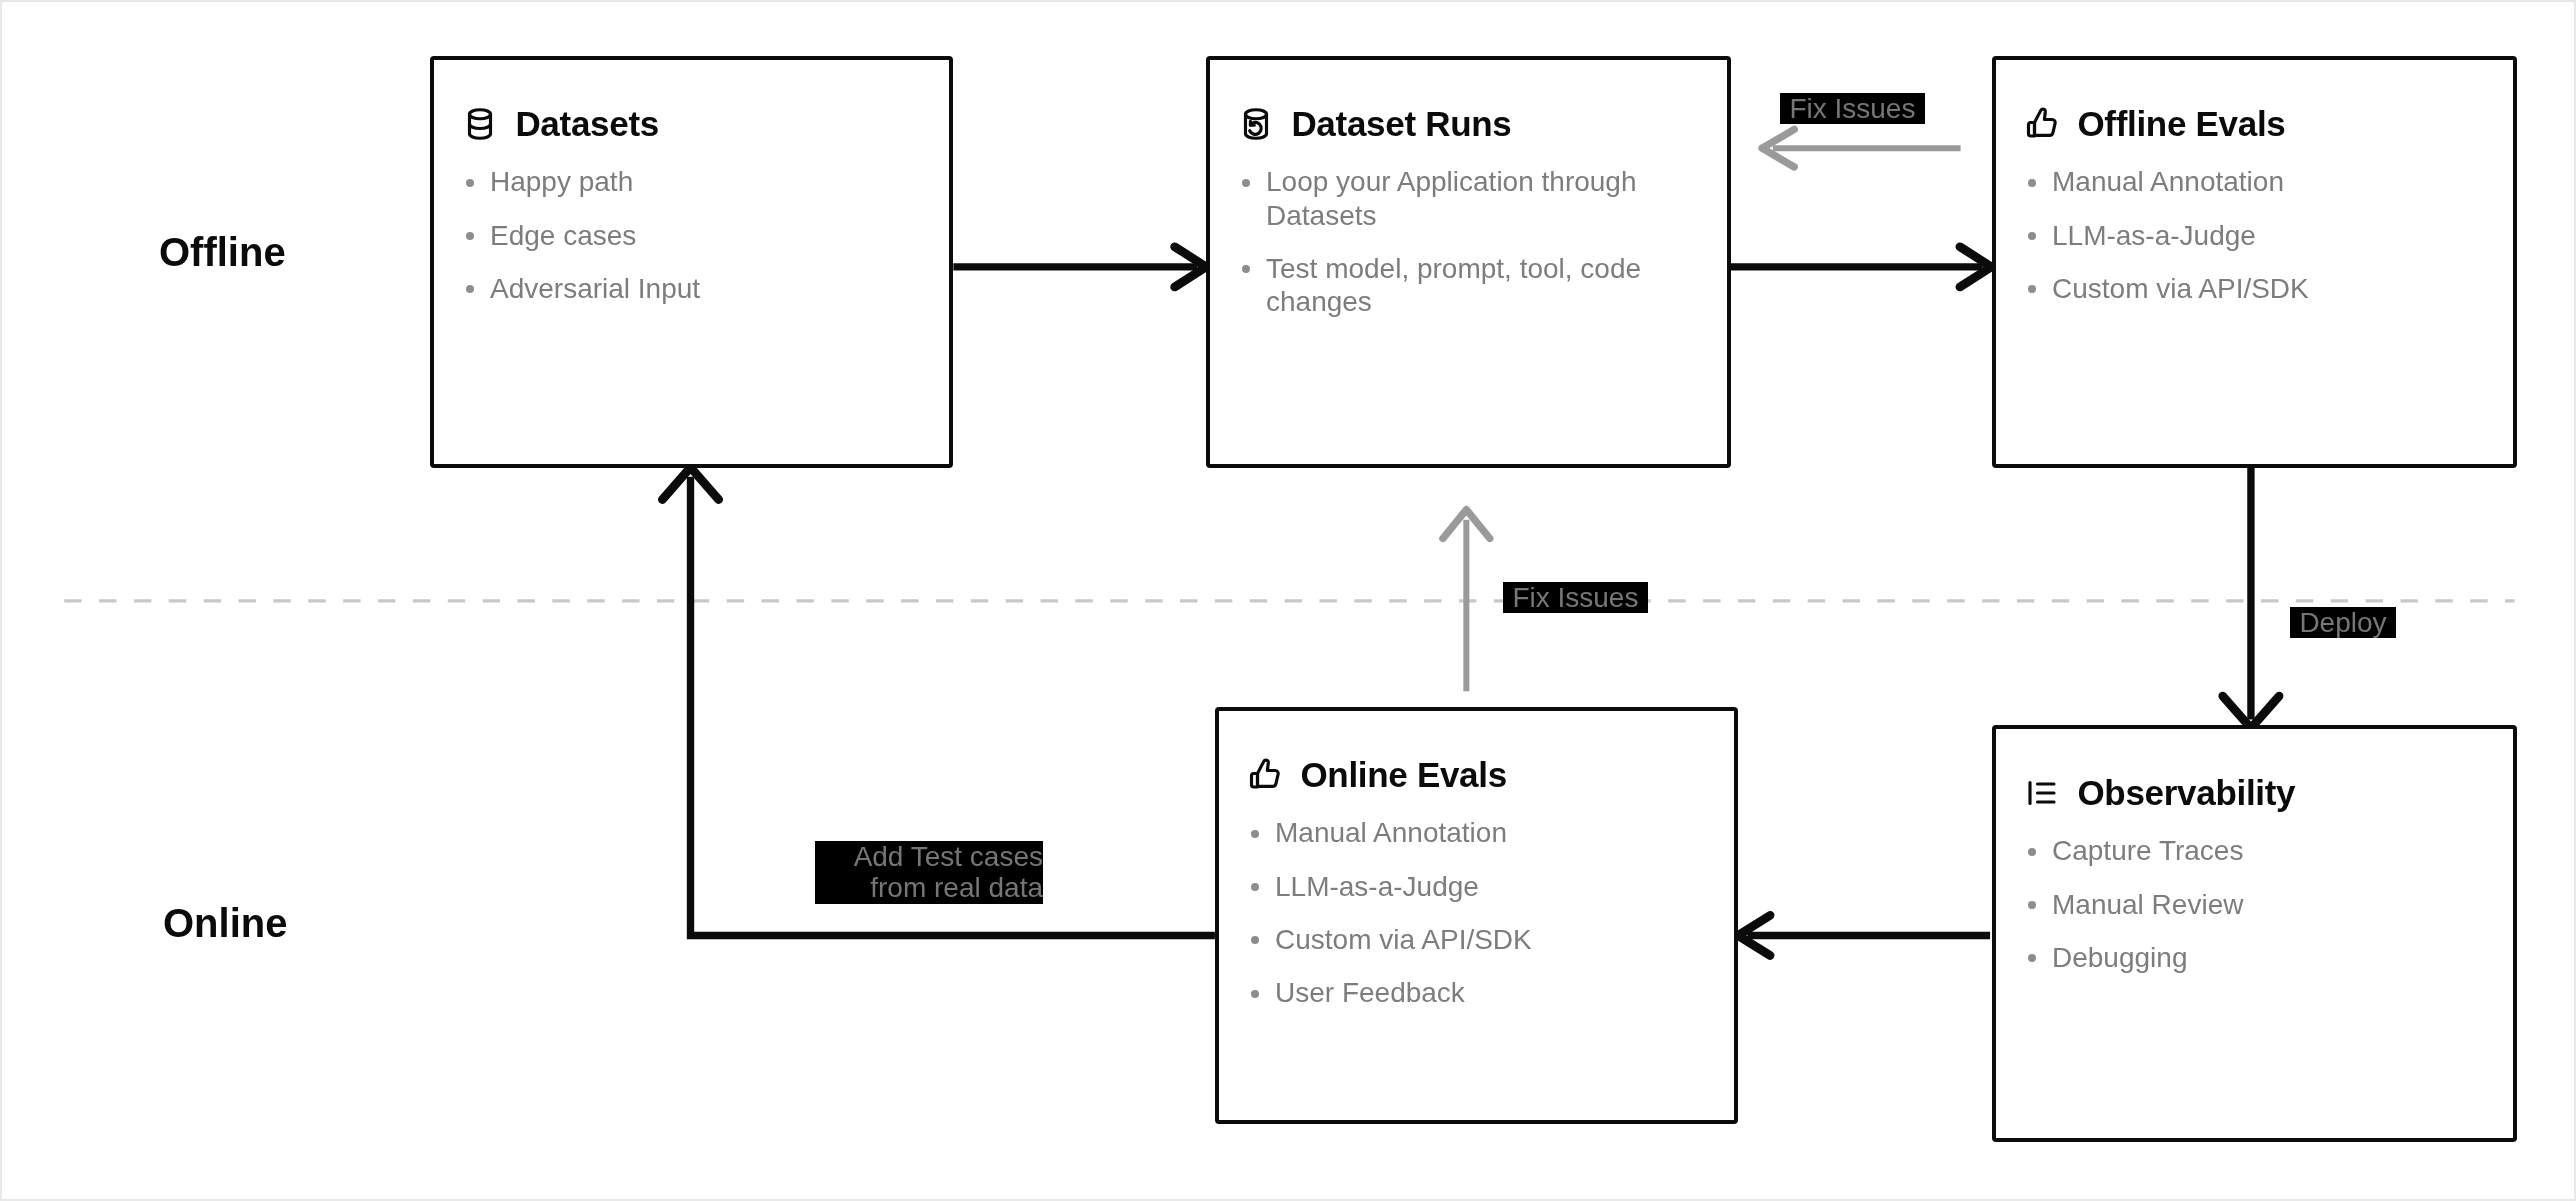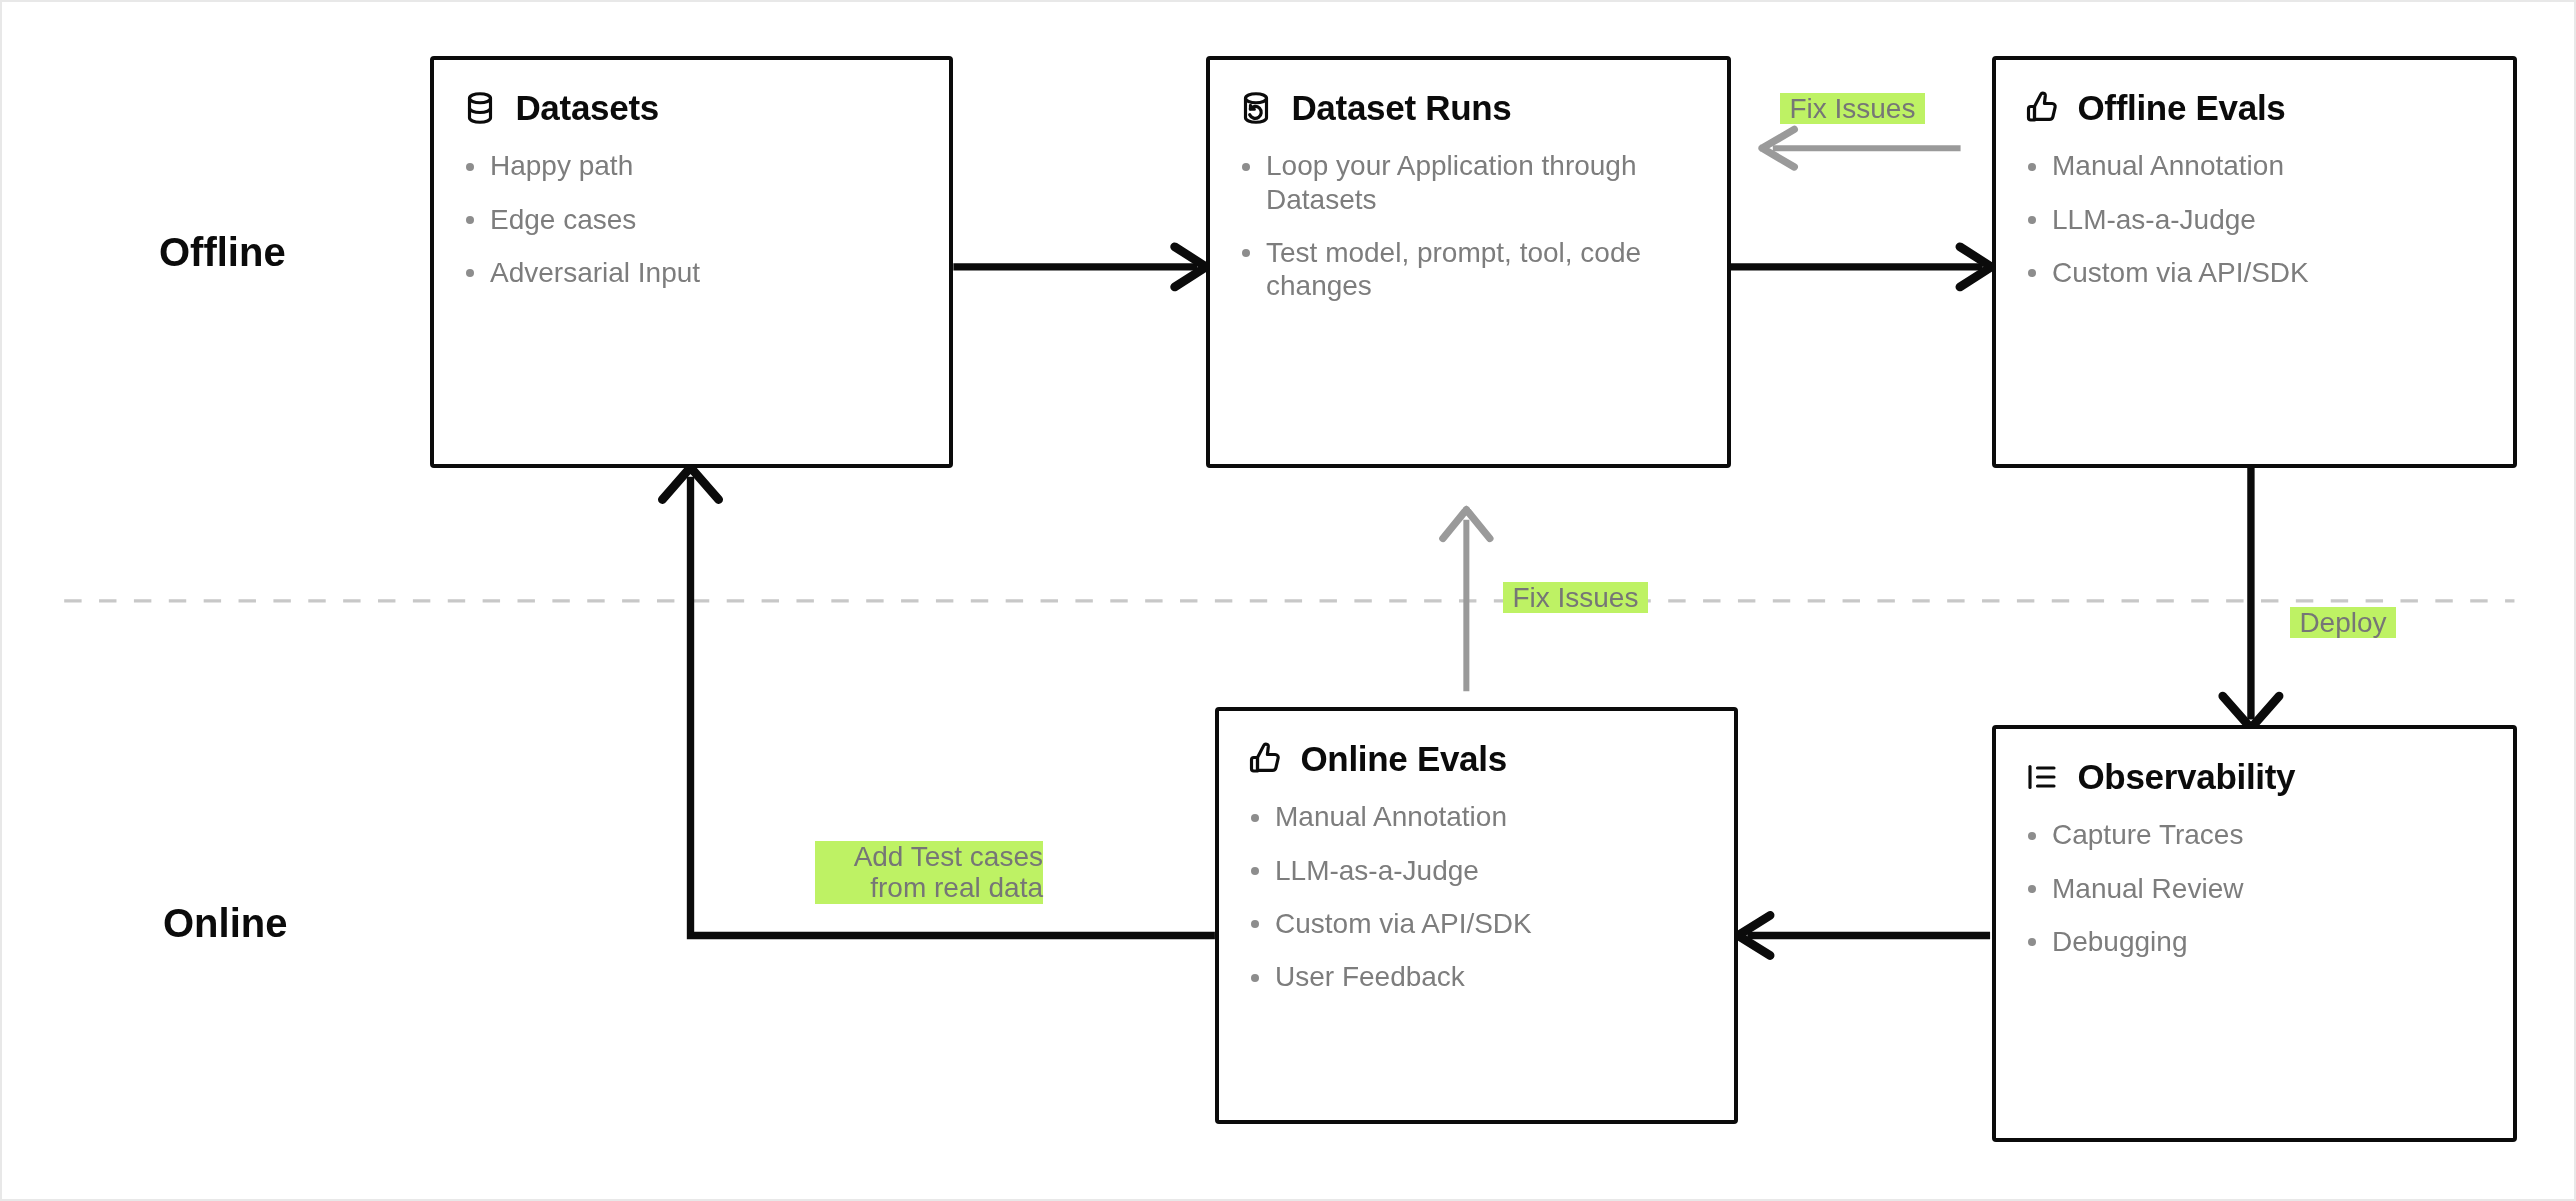--- a/index.html
+++ b/index.html
@@ -35,20 +35,21 @@
     border: 4.7px solid #0b0b0b;
     border-radius: 4px;
     box-sizing: border-box;
     padding: 29.5px 28px 20px 28px;
   }
   .node-head {
     display: flex;
     align-items: center;
     gap: 17.4px;
     margin-bottom: 23px;
+    margin-top: 16px;
   }
   .node-icon {
     width: 36px;
     height: 36px;
     flex: 0 0 36px;
     display: flex;
     align-items: center;
     justify-content: center;
     color: #0b0b0b;
   }
@@ -103,21 +104,21 @@
   }
   #phase-offline { left: 157px; top: 228px; }
   #phase-online  { left: 161px; top: 899px; }
 
   
   .edge-label {
     position: absolute;
     font-size: 28px;
     color: #767676;
     white-space: nowrap;
-    background: #bef264;
+    background: #000000;
     padding: 0 9.4px;
     line-height: 1.12;
   }
   #label-fix-issues-top   { left: 1778px; top: 91px; }
   #label-fix-issues-mid   { left: 1501px; top: 580px; }
   #label-deploy           { left: 2288px; top: 605px; }
   #label-add-test-cases   {
     left: 813px; top: 839px;
     text-align: right;
     width: 228px;

